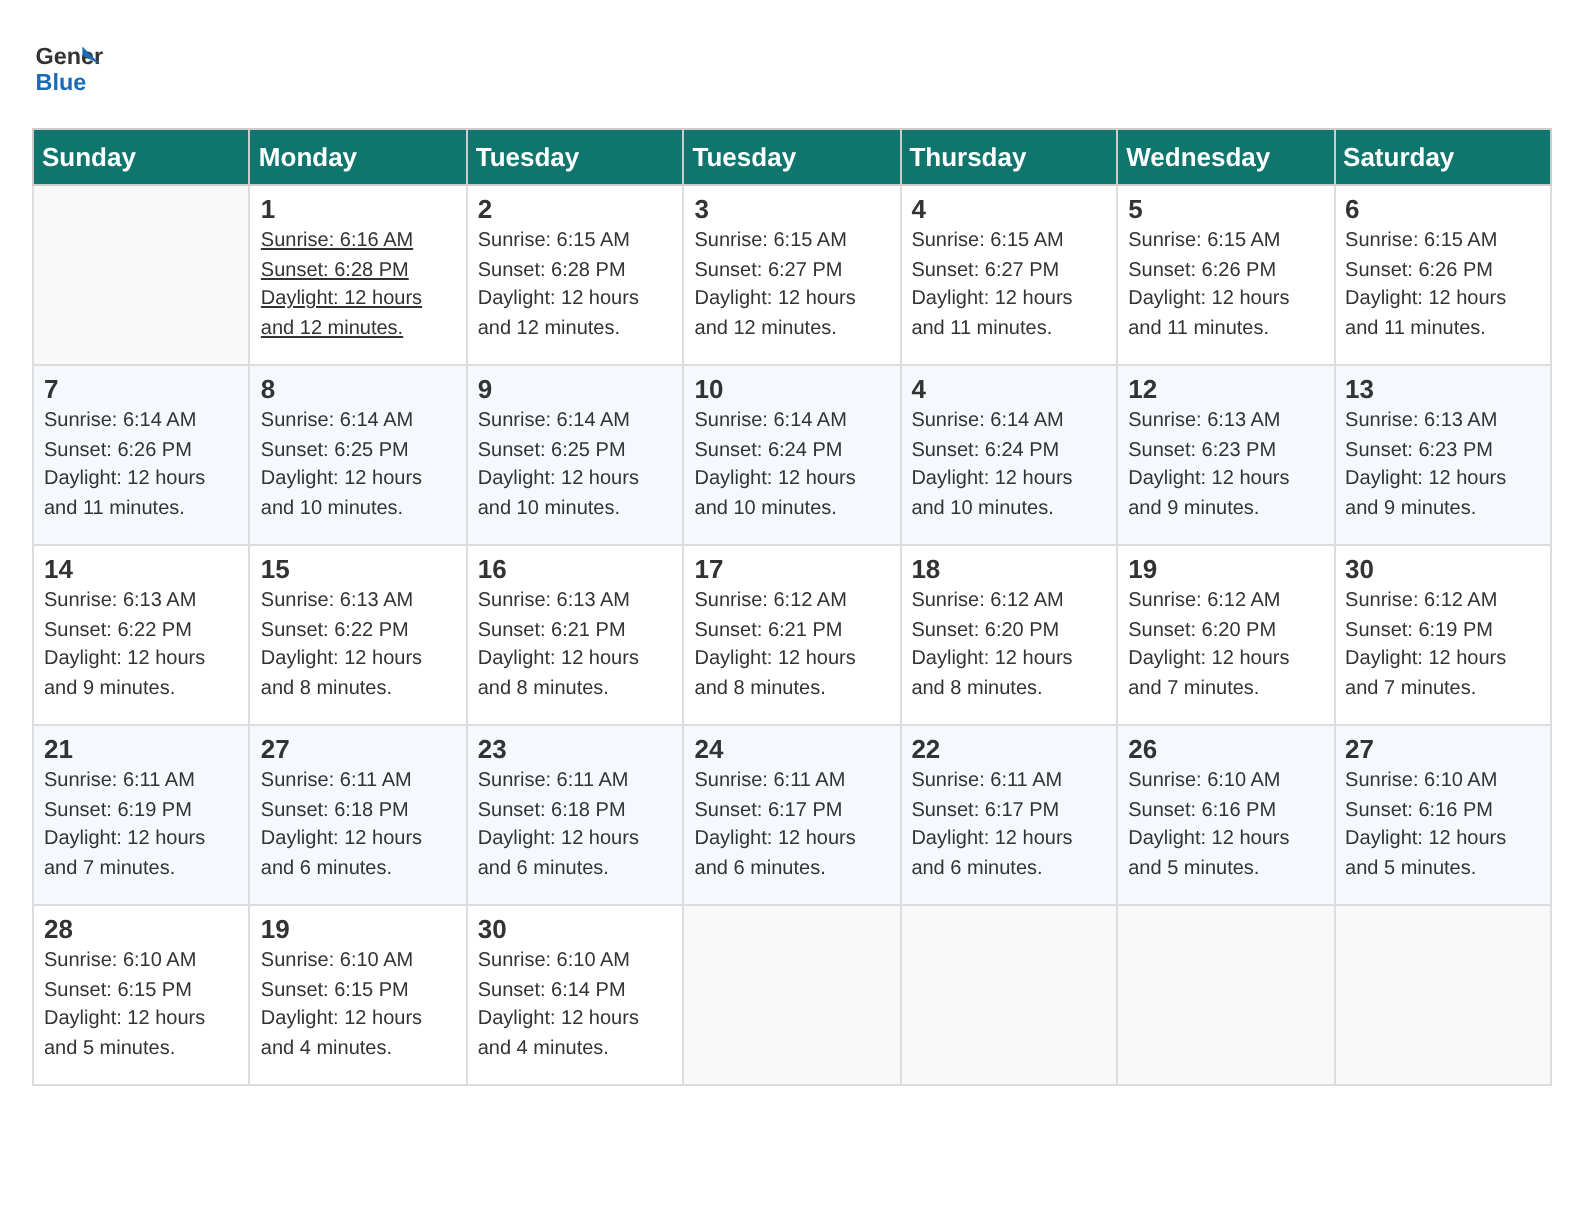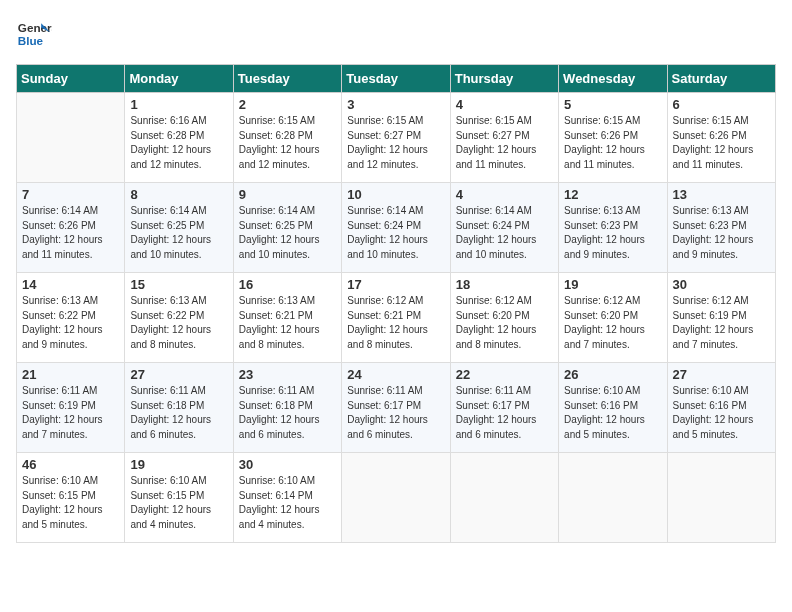--- a/index.html
+++ b/index.html
@@ -102,21 +102,21 @@
         <th>Thursday</th>
         <th>Wednesday</th>
         <th>Saturday</th>
       </tr>
   </thead>
   <tbody id="calendar-body">
       <tr>
         <td class="empty"></td>
         <td>
           <span class="day-num">1</span>
-          <div class="day-info" style="white-space: pre-line;">Sunrise: 6:16 AM
+          <div class="day-info" style="white-space: pre-line; text-decoration: underline;">Sunrise: 6:16 AM
 Sunset: 6:28 PM
 Daylight: 12 hours
 and 12 minutes.</div>
         </td>
         <td>
           <span class="day-num">2</span>
           <div class="day-info" style="white-space: pre-line;">Sunrise: 6:15 AM
 Sunset: 6:28 PM
 Daylight: 12 hours
 and 12 minutes.</div>
@@ -298,21 +298,21 @@
         <td>
           <span class="day-num">27</span>
           <div class="day-info" style="white-space: pre-line;">Sunrise: 6:10 AM
 Sunset: 6:16 PM
 Daylight: 12 hours
 and 5 minutes.</div>
         </td>
       </tr>
       <tr>
         <td>
-          <span class="day-num">46</span>
+          <span class="day-num">28</span>
           <div class="day-info" style="white-space: pre-line;">Sunrise: 6:10 AM
 Sunset: 6:15 PM
 Daylight: 12 hours
 and 5 minutes.</div>
         </td>
         <td>
           <span class="day-num">19</span>
           <div class="day-info" style="white-space: pre-line;">Sunrise: 6:10 AM
 Sunset: 6:15 PM
 Daylight: 12 hours

